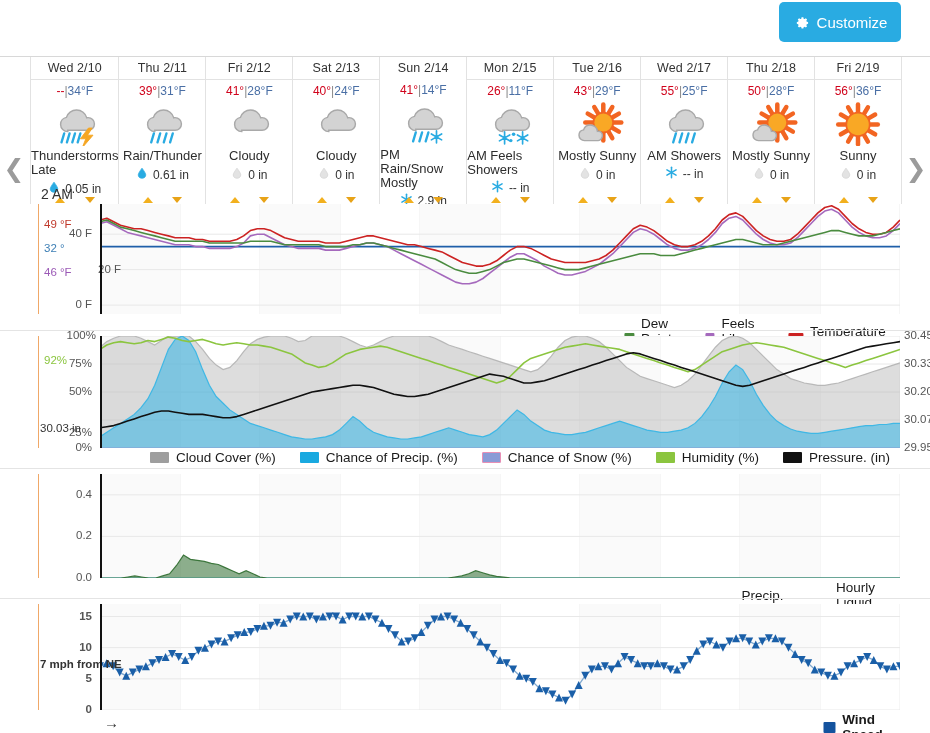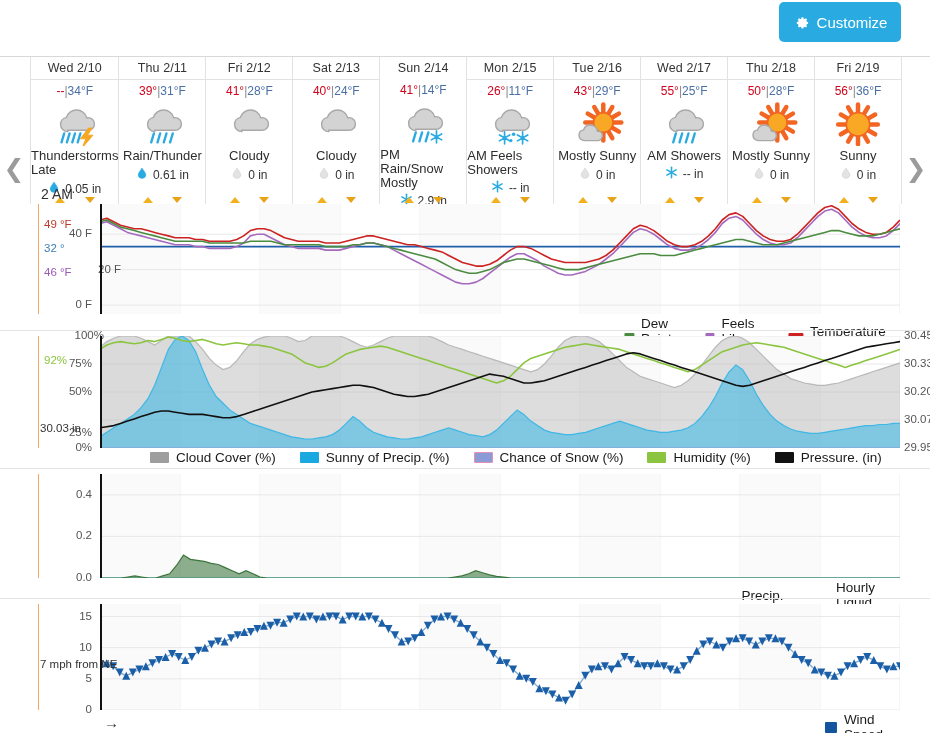--- a/index.html
+++ b/index.html
@@ -494,42 +494,42 @@
             <path d="M0.0 11.2L6.8 5.6L13.7 2.2L20.5 0.0L27.4 0.0L34.2 0.0L41.0 2.2L47.9 5.6L54.7 9.0L61.5 4.5L68.4 0.0L75.2 0.0L82.1 0.0L88.9 0.0L95.7 5.6L102.6 13.4L109.4 22.4L116.2 29.1L123.1 33.6L129.9 31.4L136.8 24.6L143.6 15.7L150.4 7.8L157.3 3.4L164.1 1.1L170.9 0.0L177.8 0.0L184.6 0.0L191.5 2.2L198.3 5.6L205.1 4.5L212.0 0.0L218.8 0.0L225.6 0.0L232.5 0.0L239.3 0.0L246.2 2.2L253.0 5.6L259.8 9.0L266.7 11.2L273.5 9.0L280.3 5.6L287.2 2.2L294.0 0.0L300.9 0.0L307.7 0.0L314.5 0.0L321.4 0.0L328.2 0.0L335.0 2.2L341.9 5.6L348.7 9.0L355.6 11.2L362.4 13.4L369.2 15.7L376.1 17.9L382.9 20.2L389.7 22.4L396.6 24.6L403.4 26.9L410.3 29.1L417.1 31.4L423.9 33.6L430.8 35.8L437.6 33.6L444.4 28.0L451.3 20.2L458.1 11.2L465.0 4.5L471.8 1.1L478.6 0.0L485.5 0.0L492.3 2.2L499.1 5.6L506.0 11.2L512.8 17.9L519.7 24.6L526.5 31.4L533.3 35.8L540.2 40.3L547.0 42.6L553.8 44.8L560.7 47.0L567.5 49.3L574.4 51.5L581.2 49.3L588.0 44.8L594.9 38.1L601.7 29.1L608.5 20.2L615.4 11.2L622.2 4.5L629.1 1.1L635.9 0.0L642.7 2.2L649.6 6.7L656.4 13.4L663.2 20.2L670.1 26.9L676.9 33.6L683.8 38.1L690.6 42.6L697.4 44.8L704.3 47.0L711.1 48.2L717.9 49.3L724.8 49.3L731.6 48.2L738.5 47.0L745.3 44.8L752.1 42.6L759.0 40.3L765.8 38.1L772.6 35.8L779.5 33.6L786.3 31.4L793.2 29.1L800.0 26.9L800 112L0 112Z" fill="#b3b3b3" fill-opacity="0.45" stroke="none"></path>
             <path d="M0.0 11.2L6.8 5.6L13.7 2.2L20.5 0.0L27.4 0.0L34.2 0.0L41.0 2.2L47.9 5.6L54.7 9.0L61.5 4.5L68.4 0.0L75.2 0.0L82.1 0.0L88.9 0.0L95.7 5.6L102.6 13.4L109.4 22.4L116.2 29.1L123.1 33.6L129.9 31.4L136.8 24.6L143.6 15.7L150.4 7.8L157.3 3.4L164.1 1.1L170.9 0.0L177.8 0.0L184.6 0.0L191.5 2.2L198.3 5.6L205.1 4.5L212.0 0.0L218.8 0.0L225.6 0.0L232.5 0.0L239.3 0.0L246.2 2.2L253.0 5.6L259.8 9.0L266.7 11.2L273.5 9.0L280.3 5.6L287.2 2.2L294.0 0.0L300.9 0.0L307.7 0.0L314.5 0.0L321.4 0.0L328.2 0.0L335.0 2.2L341.9 5.6L348.7 9.0L355.6 11.2L362.4 13.4L369.2 15.7L376.1 17.9L382.9 20.2L389.7 22.4L396.6 24.6L403.4 26.9L410.3 29.1L417.1 31.4L423.9 33.6L430.8 35.8L437.6 33.6L444.4 28.0L451.3 20.2L458.1 11.2L465.0 4.5L471.8 1.1L478.6 0.0L485.5 0.0L492.3 2.2L499.1 5.6L506.0 11.2L512.8 17.9L519.7 24.6L526.5 31.4L533.3 35.8L540.2 40.3L547.0 42.6L553.8 44.8L560.7 47.0L567.5 49.3L574.4 51.5L581.2 49.3L588.0 44.8L594.9 38.1L601.7 29.1L608.5 20.2L615.4 11.2L622.2 4.5L629.1 1.1L635.9 0.0L642.7 2.2L649.6 6.7L656.4 13.4L663.2 20.2L670.1 26.9L676.9 33.6L683.8 38.1L690.6 42.6L697.4 44.8L704.3 47.0L711.1 48.2L717.9 49.3L724.8 49.3L731.6 48.2L738.5 47.0L745.3 44.8L752.1 42.6L759.0 40.3L765.8 38.1L772.6 35.8L779.5 33.6L786.3 31.4L793.2 29.1L800.0 26.9" fill="none" stroke="#b3b3b3" stroke-width="1.2" stroke-opacity=".9"></path>
             <path d="M0.0 100.8L6.8 96.3L13.7 91.8L20.5 87.4L27.4 82.9L34.2 78.4L41.0 71.7L47.9 62.7L54.7 49.3L61.5 31.4L68.4 13.4L75.2 3.4L82.1 0.0L88.9 4.5L95.7 15.7L102.6 33.6L109.4 49.3L116.2 60.5L123.1 67.2L129.9 73.9L136.8 78.4L143.6 82.9L150.4 87.4L157.3 89.6L164.1 91.8L170.9 94.1L177.8 96.3L184.6 98.6L191.5 100.8L198.3 101.9L205.1 103.0L212.0 103.0L218.8 101.9L225.6 100.8L232.5 98.6L239.3 94.1L246.2 87.4L253.0 80.6L259.8 85.1L266.7 91.8L273.5 96.3L280.3 98.6L287.2 100.8L294.0 101.9L300.9 103.0L307.7 103.0L314.5 101.9L321.4 100.8L328.2 98.6L335.0 96.3L341.9 94.1L348.7 91.8L355.6 94.1L362.4 96.3L369.2 98.6L376.1 99.7L382.9 100.8L389.7 98.6L396.6 94.1L403.4 87.4L410.3 80.6L417.1 73.9L423.9 78.4L430.8 85.1L437.6 89.6L444.4 94.1L451.3 96.3L458.1 97.4L465.0 98.6L471.8 98.6L478.6 97.4L485.5 96.3L492.3 94.1L499.1 91.8L506.0 89.6L512.8 87.4L519.7 85.1L526.5 87.4L533.3 89.6L540.2 91.8L547.0 94.1L553.8 95.2L560.7 96.3L567.5 96.3L574.4 95.2L581.2 94.1L588.0 91.8L594.9 87.4L601.7 80.6L608.5 71.7L615.4 60.5L622.2 47.0L629.1 35.8L635.9 29.1L642.7 33.6L649.6 44.8L656.4 58.2L663.2 69.4L670.1 78.4L676.9 85.1L683.8 89.6L690.6 93.0L697.4 95.2L704.3 96.3L711.1 97.4L717.9 97.4L724.8 96.3L731.6 95.2L738.5 94.1L745.3 93.0L752.1 91.8L759.0 90.7L765.8 89.6L772.6 89.6L779.5 88.5L786.3 88.5L793.2 87.4L800.0 87.4L800 112L0 112Z" fill="#33b5e5" fill-opacity="0.55" stroke="none"></path>
             <path d="M0.0 100.8L6.8 96.3L13.7 91.8L20.5 87.4L27.4 82.9L34.2 78.4L41.0 71.7L47.9 62.7L54.7 49.3L61.5 31.4L68.4 13.4L75.2 3.4L82.1 0.0L88.9 4.5L95.7 15.7L102.6 33.6L109.4 49.3L116.2 60.5L123.1 67.2L129.9 73.9L136.8 78.4L143.6 82.9L150.4 87.4L157.3 89.6L164.1 91.8L170.9 94.1L177.8 96.3L184.6 98.6L191.5 100.8L198.3 101.9L205.1 103.0L212.0 103.0L218.8 101.9L225.6 100.8L232.5 98.6L239.3 94.1L246.2 87.4L253.0 80.6L259.8 85.1L266.7 91.8L273.5 96.3L280.3 98.6L287.2 100.8L294.0 101.9L300.9 103.0L307.7 103.0L314.5 101.9L321.4 100.8L328.2 98.6L335.0 96.3L341.9 94.1L348.7 91.8L355.6 94.1L362.4 96.3L369.2 98.6L376.1 99.7L382.9 100.8L389.7 98.6L396.6 94.1L403.4 87.4L410.3 80.6L417.1 73.9L423.9 78.4L430.8 85.1L437.6 89.6L444.4 94.1L451.3 96.3L458.1 97.4L465.0 98.6L471.8 98.6L478.6 97.4L485.5 96.3L492.3 94.1L499.1 91.8L506.0 89.6L512.8 87.4L519.7 85.1L526.5 87.4L533.3 89.6L540.2 91.8L547.0 94.1L553.8 95.2L560.7 96.3L567.5 96.3L574.4 95.2L581.2 94.1L588.0 91.8L594.9 87.4L601.7 80.6L608.5 71.7L615.4 60.5L622.2 47.0L629.1 35.8L635.9 29.1L642.7 33.6L649.6 44.8L656.4 58.2L663.2 69.4L670.1 78.4L676.9 85.1L683.8 89.6L690.6 93.0L697.4 95.2L704.3 96.3L711.1 97.4L717.9 97.4L724.8 96.3L731.6 95.2L738.5 94.1L745.3 93.0L752.1 91.8L759.0 90.7L765.8 89.6L772.6 89.6L779.5 88.5L786.3 88.5L793.2 87.4L800.0 87.4" fill="none" stroke="#33b5e5" stroke-width="1.2" stroke-opacity=".9"></path>
             <path d="M0.0 112.0L6.8 112.0L13.7 112.0L20.5 112.0L27.4 112.0L34.2 112.0L41.0 112.0L47.9 112.0L54.7 112.0L61.5 112.0L68.4 112.0L75.2 112.0L82.1 112.0L88.9 112.0L95.7 112.0L102.6 112.0L109.4 112.0L116.2 112.0L123.1 112.0L129.9 112.0L136.8 112.0L143.6 112.0L150.4 112.0L157.3 112.0L164.1 112.0L170.9 112.0L177.8 112.0L184.6 112.0L191.5 112.0L198.3 112.0L205.1 112.0L212.0 112.0L218.8 112.0L225.6 112.0L232.5 112.0L239.3 112.0L246.2 112.0L253.0 112.0L259.8 112.0L266.7 112.0L273.5 112.0L280.3 112.0L287.2 112.0L294.0 112.0L300.9 112.0L307.7 112.0L314.5 112.0L321.4 112.0L328.2 112.0L335.0 112.0L341.9 112.0L348.7 112.0L355.6 112.0L362.4 112.0L369.2 112.0L376.1 112.0L382.9 112.0L389.7 112.0L396.6 112.0L403.4 112.0L410.3 112.0L417.1 112.0L423.9 112.0L430.8 112.0L437.6 112.0L444.4 112.0L451.3 112.0L458.1 112.0L465.0 112.0L471.8 112.0L478.6 112.0L485.5 112.0L492.3 112.0L499.1 112.0L506.0 112.0L512.8 112.0L519.7 112.0L526.5 112.0L533.3 112.0L540.2 112.0L547.0 112.0L553.8 112.0L560.7 112.0L567.5 112.0L574.4 112.0L581.2 112.0L588.0 112.0L594.9 112.0L601.7 112.0L608.5 112.0L615.4 112.0L622.2 112.0L629.1 112.0L635.9 112.0L642.7 112.0L649.6 112.0L656.4 112.0L663.2 112.0L670.1 112.0L676.9 112.0L683.8 112.0L690.6 112.0L697.4 112.0L704.3 112.0L711.1 112.0L717.9 112.0L724.8 112.0L731.6 112.0L738.5 112.0L745.3 112.0L752.1 112.0L759.0 112.0L765.8 112.0L772.6 112.0L779.5 112.0L786.3 112.0L793.2 112.0L800.0 112.0L800 112L0 112Z" fill="#8a9bd6" fill-opacity="0.55" stroke="none"></path>
             <path d="M0.0 112.0L6.8 112.0L13.7 112.0L20.5 112.0L27.4 112.0L34.2 112.0L41.0 112.0L47.9 112.0L54.7 112.0L61.5 112.0L68.4 112.0L75.2 112.0L82.1 112.0L88.9 112.0L95.7 112.0L102.6 112.0L109.4 112.0L116.2 112.0L123.1 112.0L129.9 112.0L136.8 112.0L143.6 112.0L150.4 112.0L157.3 112.0L164.1 112.0L170.9 112.0L177.8 112.0L184.6 112.0L191.5 112.0L198.3 112.0L205.1 112.0L212.0 112.0L218.8 112.0L225.6 112.0L232.5 112.0L239.3 112.0L246.2 112.0L253.0 112.0L259.8 112.0L266.7 112.0L273.5 112.0L280.3 112.0L287.2 112.0L294.0 112.0L300.9 112.0L307.7 112.0L314.5 112.0L321.4 112.0L328.2 112.0L335.0 112.0L341.9 112.0L348.7 112.0L355.6 112.0L362.4 112.0L369.2 112.0L376.1 112.0L382.9 112.0L389.7 112.0L396.6 112.0L403.4 112.0L410.3 112.0L417.1 112.0L423.9 112.0L430.8 112.0L437.6 112.0L444.4 112.0L451.3 112.0L458.1 112.0L465.0 112.0L471.8 112.0L478.6 112.0L485.5 112.0L492.3 112.0L499.1 112.0L506.0 112.0L512.8 112.0L519.7 112.0L526.5 112.0L533.3 112.0L540.2 112.0L547.0 112.0L553.8 112.0L560.7 112.0L567.5 112.0L574.4 112.0L581.2 112.0L588.0 112.0L594.9 112.0L601.7 112.0L608.5 112.0L615.4 112.0L622.2 112.0L629.1 112.0L635.9 112.0L642.7 112.0L649.6 112.0L656.4 112.0L663.2 112.0L670.1 112.0L676.9 112.0L683.8 112.0L690.6 112.0L697.4 112.0L704.3 112.0L711.1 112.0L717.9 112.0L724.8 112.0L731.6 112.0L738.5 112.0L745.3 112.0L752.1 112.0L759.0 112.0L765.8 112.0L772.6 112.0L779.5 112.0L786.3 112.0L793.2 112.0L800.0 112.0" fill="none" stroke="#8a9bd6" stroke-width="1.2" stroke-opacity=".9"></path>
             <path d="M0.0 13.4L6.8 9.0L13.7 6.7L20.5 5.6L27.4 6.7L34.2 7.8L41.0 6.7L47.9 4.5L54.7 5.6L61.5 3.4L68.4 1.1L75.2 2.2L82.1 4.5L88.9 5.6L95.7 4.5L102.6 3.4L109.4 5.6L116.2 7.8L123.1 9.0L129.9 7.8L136.8 6.7L143.6 7.8L150.4 9.0L157.3 9.0L164.1 10.1L170.9 11.2L177.8 13.4L184.6 15.7L191.5 17.9L198.3 22.4L205.1 26.9L212.0 29.1L218.8 31.4L225.6 30.2L232.5 26.9L239.3 22.4L246.2 17.9L253.0 15.7L259.8 13.4L266.7 12.3L273.5 11.2L280.3 10.1L287.2 11.2L294.0 13.4L300.9 15.7L307.7 17.9L314.5 20.2L321.4 22.4L328.2 24.6L335.0 26.9L341.9 29.1L348.7 31.4L355.6 33.6L362.4 35.8L369.2 38.1L376.1 40.3L382.9 42.6L389.7 44.8L396.6 47.0L403.4 44.8L410.3 40.3L417.1 33.6L423.9 26.9L430.8 22.4L437.6 20.2L444.4 17.9L451.3 15.7L458.1 13.4L465.0 11.2L471.8 10.1L478.6 9.0L485.5 7.8L492.3 9.0L499.1 10.1L506.0 11.2L512.8 12.3L519.7 13.4L526.5 15.7L533.3 17.9L540.2 20.2L547.0 22.4L553.8 24.6L560.7 26.9L567.5 29.1L574.4 31.4L581.2 33.6L588.0 35.8L594.9 33.6L601.7 29.1L608.5 24.6L615.4 20.2L622.2 15.7L629.1 13.4L635.9 11.2L642.7 9.0L649.6 7.8L656.4 6.7L663.2 7.8L670.1 9.0L676.9 10.1L683.8 11.2L690.6 13.4L697.4 15.7L704.3 17.9L711.1 20.2L717.9 22.4L724.8 24.6L731.6 26.9L738.5 29.1L745.3 31.4L752.1 29.1L759.0 26.9L765.8 24.6L772.6 22.4L779.5 20.2L786.3 17.9L793.2 15.7L800.0 13.4" fill="none" stroke="#8bc53f" stroke-width="1.6" stroke-linejoin="round"></path>
             <path d="M0.0 91.8L6.8 90.7L13.7 89.6L20.5 87.4L27.4 85.1L34.2 82.9L41.0 80.6L47.9 78.4L54.7 76.2L61.5 75.0L68.4 75.0L75.2 76.2L82.1 77.3L88.9 78.4L95.7 78.4L102.6 78.4L109.4 79.5L116.2 80.6L123.1 81.8L129.9 81.8L136.8 80.6L143.6 78.4L150.4 76.2L157.3 73.9L164.1 71.7L170.9 69.4L177.8 67.2L184.6 65.0L191.5 62.7L198.3 60.5L205.1 58.2L212.0 56.0L218.8 54.9L225.6 53.8L232.5 52.6L239.3 51.5L246.2 50.4L253.0 49.3L259.8 49.3L266.7 50.4L273.5 51.5L280.3 53.8L287.2 56.0L294.0 58.2L300.9 59.4L307.7 60.5L314.5 60.5L321.4 59.4L328.2 58.2L335.0 56.0L341.9 53.8L348.7 51.5L355.6 49.3L362.4 47.0L369.2 44.8L376.1 42.6L382.9 40.3L389.7 38.1L396.6 39.2L403.4 40.3L410.3 42.6L417.1 44.8L423.9 47.0L430.8 47.0L437.6 45.9L444.4 44.8L451.3 42.6L458.1 40.3L465.0 38.1L471.8 35.8L478.6 33.6L485.5 31.4L492.3 29.1L499.1 26.9L506.0 24.6L512.8 22.4L519.7 20.2L526.5 17.9L533.3 16.8L540.2 17.9L547.0 20.2L553.8 22.4L560.7 24.6L567.5 26.9L574.4 29.1L581.2 31.4L588.0 33.6L594.9 35.8L601.7 38.1L608.5 40.3L615.4 42.6L622.2 44.8L629.1 47.0L635.9 49.3L642.7 50.4L649.6 49.3L656.4 47.0L663.2 44.8L670.1 42.6L676.9 40.3L683.8 38.1L690.6 35.8L697.4 33.6L704.3 31.4L711.1 29.1L717.9 26.9L724.8 24.6L731.6 22.4L738.5 20.2L745.3 17.9L752.1 15.7L759.0 13.4L765.8 11.2L772.6 10.1L779.5 9.0L786.3 7.8L793.2 6.7L800.0 5.6" fill="none" stroke="#111111" stroke-width="1.6" stroke-linejoin="round"></path>
           </svg>
         </div>
-        <div class="axis-lbl" style="left:12px;width:92px;top:-7.0px;">100%</div>
+        <div class="axis-lbl" style="left:4px;width:92px;top:-7.0px;">100%</div>
         <div class="axis-lbl" style="left:0;width:92px;top:21.0px;">75%</div>
         <div class="axis-lbl" style="left:0;width:92px;top:49.0px;">50%</div>
         <div class="axis-lbl" style="left:0;width:92px;top:77.0px;margin-top:13px;">25%</div>
         <div class="axis-lbl" style="left:0;width:92px;top:105.0px;">0%</div>
         <div class="axis-lbl r" style="left:904px;top:-7.0px;">30.45</div>
         <div class="axis-lbl r" style="left:904px;top:21.0px;">30.33</div>
         <div class="axis-lbl r" style="left:904px;top:49.0px;">30.20</div>
         <div class="axis-lbl r" style="left:904px;top:77.0px;">30.07</div>
         <div class="axis-lbl r" style="left:904px;top:105.0px;">29.95</div>
         <div class="callout" style="left:44px;top:18px;color:#8bc53f;">92%</div>
         <div class="callout" style="left:40px;top:86px;color:#333333;">30.03 in</div>
         <div style="position:absolute;left:38px;top:0;width:1px;height:112px;background:#f0a868;"></div>
         <div style="position:absolute;left:100px;top:0;width:1.5px;height:112px;background:#111;"></div>
         <div class="legend" style="top:114px;left:150px;">
           <div class="leg-item">
             <span class="leg-sw" style="background:#9e9e9e"></span>
             <span class="leg-tx">Cloud Cover (%)</span>
           </div>
           <div class="leg-item">
             <span class="leg-sw" style="background:#19a9e0"></span>
-            <span class="leg-tx">Sunny of Precip. (%)</span>
+            <span class="leg-tx">Chance of Precip. (%)</span>
           </div>
           <div class="leg-item">
             <span class="leg-sw" style="background:#8a9bd6;border:1.5px solid #e88fb5"></span>
             <span class="leg-tx">Chance of Snow (%)</span>
           </div>
           <div class="leg-item">
             <span class="leg-sw" style="background:#8bc53f"></span>
             <span class="leg-tx">Humidity (%)</span>
           </div>
           <div class="leg-item">
@@ -576,21 +576,21 @@
           <div class="leg-item">
             <span class="leg-sw" style="background:#19a9e0"></span>
             <span class="leg-tx">Precip. Accum. Total (in)</span>
           </div>
           <div class="leg-item">
             <span class="leg-sw" style="background:#2d6b2d"></span>
             <span class="leg-tx">Hourly Liquid Precip. (in)</span>
           </div>
         </div>
       </div>
-      <div class="chart" style="top: 604px; height: 130px;">
+      <div class="chart" style="top: 604px; height: 130px; font-weight: bold;">
         <div class="plot" style="left:100px;top:0;width:800px;height:106px;">
           <svg width="800" height="106" viewBox="0 0 800 106">
             <rect x="0" y="0" width="800" height="106" fill="#fff"></rect>
             <line x1="0" y1="0" x2="0" y2="106" stroke="#ededed" stroke-width="1"></line>
             <line x1="80" y1="0" x2="80" y2="106" stroke="#ededed" stroke-width="1"></line>
             <line x1="160" y1="0" x2="160" y2="106" stroke="#ededed" stroke-width="1"></line>
             <line x1="240" y1="0" x2="240" y2="106" stroke="#ededed" stroke-width="1"></line>
             <line x1="320" y1="0" x2="320" y2="106" stroke="#ededed" stroke-width="1"></line>
             <line x1="400" y1="0" x2="400" y2="106" stroke="#ededed" stroke-width="1"></line>
             <line x1="480" y1="0" x2="480" y2="106" stroke="#ededed" stroke-width="1"></line>

